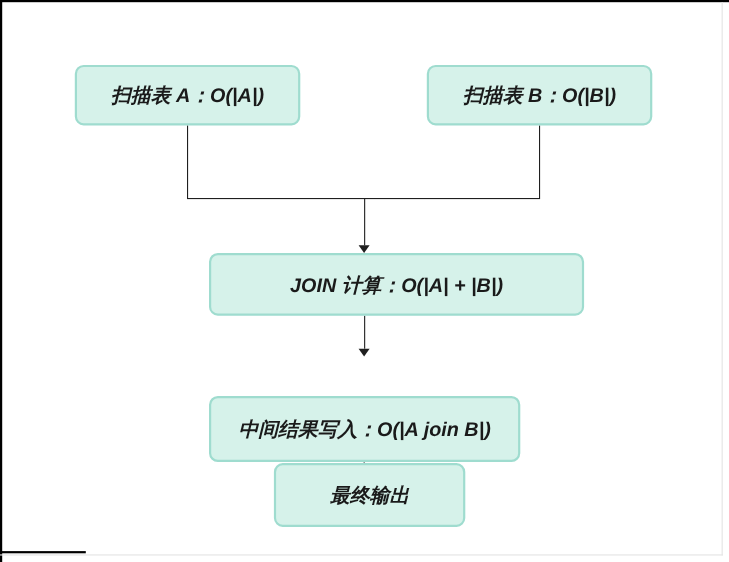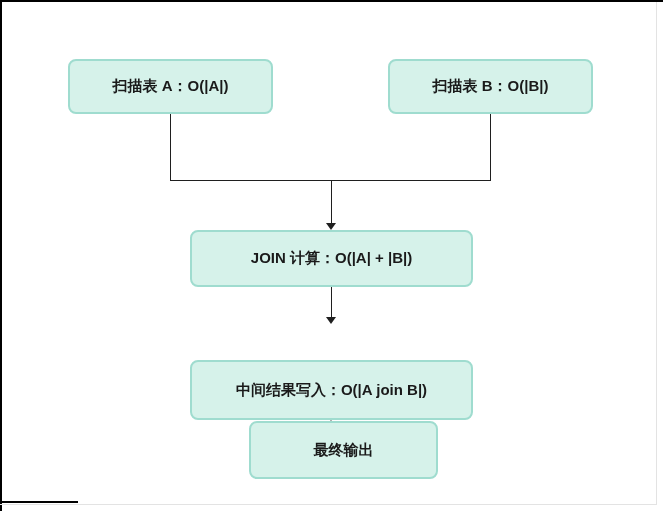--- a/index.html
+++ b/index.html
@@ -22,30 +22,31 @@
   .node {
     position: absolute;
     box-sizing: border-box;
     background: #d6f2ea;
     border: 2px solid #9fdccf;
     border-radius: 8px;
     display: flex;
     align-items: center;
     justify-content: center;
     font-weight: 700;
-    font-size: 15px;
+    font-size: 18px;
     color: #1a1a1a;
     text-align: center;
     white-space: nowrap;
+    font-style: italic;
   }
   .node-scan-a       { left: 68px;  top: 59px;  width: 205px; height: 55px; }
   .node-scan-b       { left: 388px; top: 59px;  width: 205px; height: 55px; }
-  .node-join         { left: 190px; top: 230px; width: 283px; height: 57px; }
+  .node-join         { left: 190px; top: 230px; width: 341px; height: 57px; }
   .node-intermediate { left: 190px; top: 324px; width: 283px; height: 60px; margin-top: 36px; }
-  .node-output       { left: 249px; top: 421px; width: 189px; height: 58px; }
+  .node-output       { left: 249px; top: 421px; width: 174px; height: 58px; }
 
   
   .line { position: absolute; background: #1f1f1f; }
   .stem-a  { left: 170px; top: 114px; width: 1px; height: 66px; }
   .stem-b  { left: 490px; top: 114px; width: 1px; height: 66px; }
   .merge-h { left: 170px; top: 180px; width: 321px; height: 1px; }
   .stem-merge { left: 331px; top: 180px; width: 1px; height: 43px; }
   .stem-2  { left: 331px; top: 287px; width: 1px; height: 30px; }
   .stem-3  { left: 331px; top: 384px; width: 1px; height: 30px; }
 

